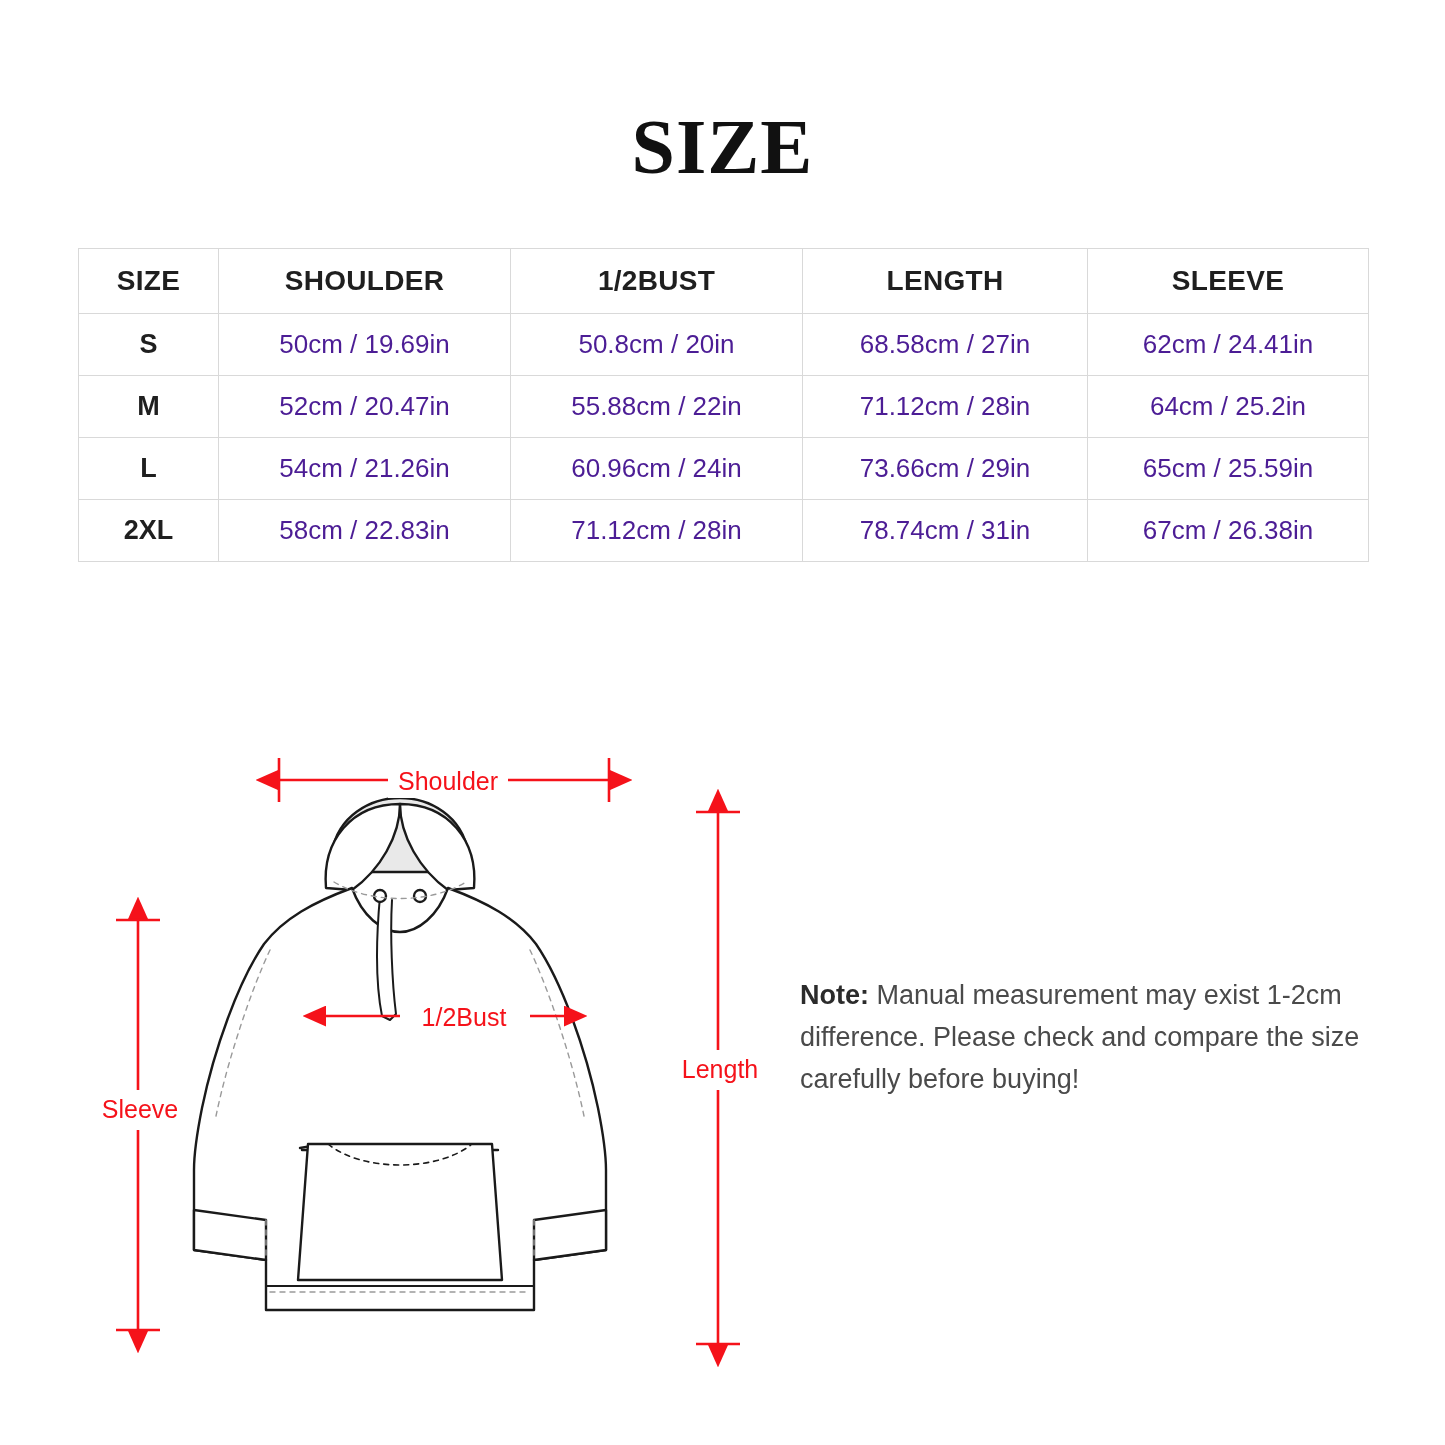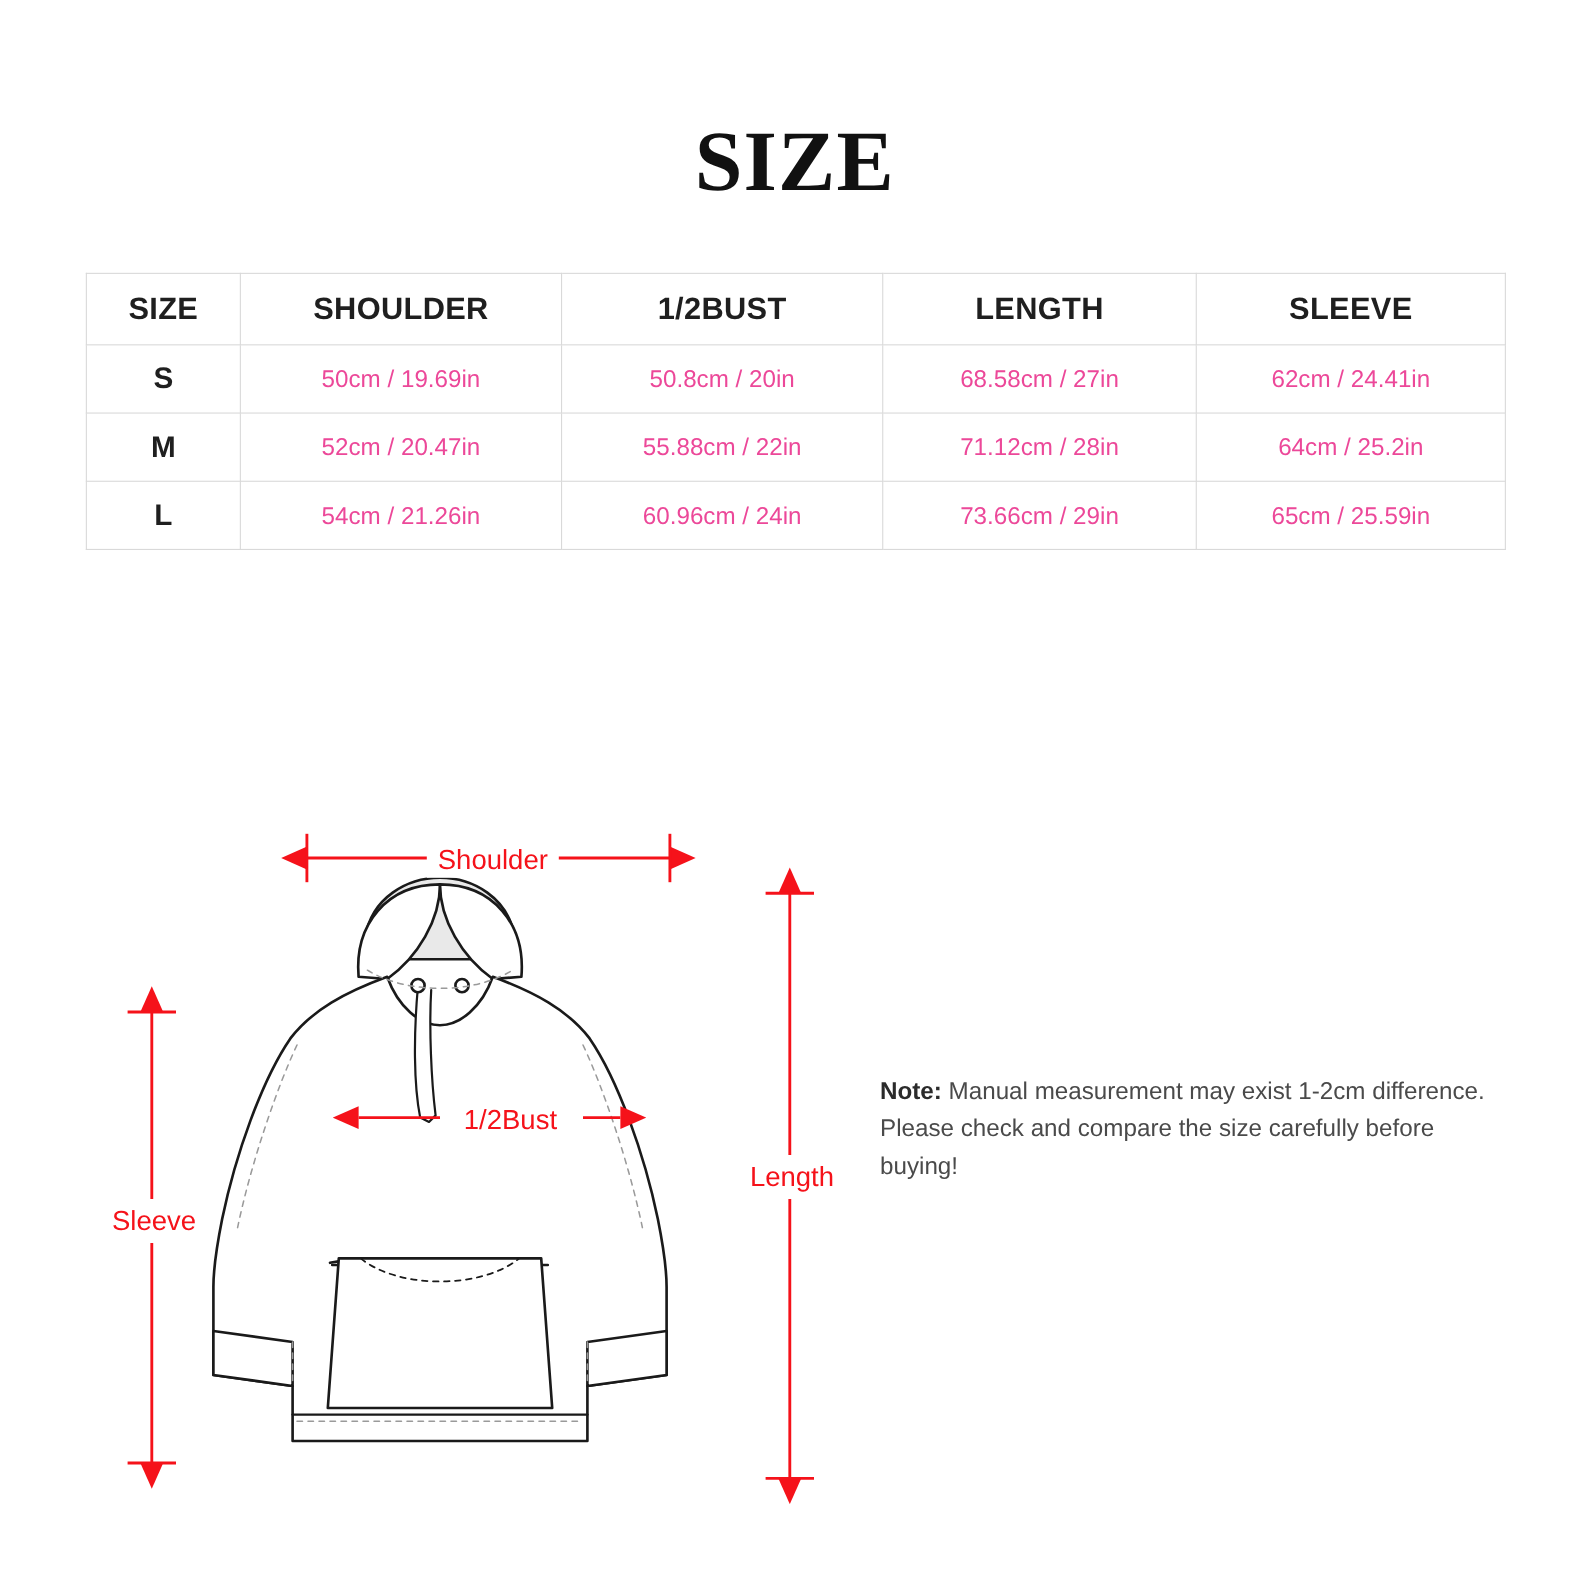--- a/index.html
+++ b/index.html
@@ -48,22 +48,22 @@
   }
   table.size-table th {
     height: 62px;
     font-size: 28px;
     font-weight: 700;
     color: #1f1f1f;
     letter-spacing: 0.3px;
   }
   table.size-table td {
     height: 59px;
-    font-size: 22px;
-    color: #ec4899;
+    font-size: 26px;
+    color: #4c1d95;
   }
   table.size-table td.size-col {
     font-weight: 700;
     font-size: 27px;
     color: #1f1f1f;
   }
   col.c-size   { width: 140px; }
   col.c-sh     { width: 292px; }
   col.c-bust   { width: 292px; }
   col.c-len    { width: 285px; }
@@ -78,21 +78,21 @@
     height: 660px;
   }
   .diagram svg { display: block; }
 
   
   .note {
     position: absolute;
     left: 800px;
     top: 975px;
     width: 580px;
-    font-size: 22px;
+    font-size: 27px;
     line-height: 1.55;
     color: #4a4a4a;
   }
   .note b {
     color: #2b2b2b;
     font-weight: 700;
   }
 </style>
 </head>
 <body>
@@ -132,20 +132,27 @@
         <td>71.12cm / 28in</td>
         <td>64cm / 25.2in</td>
       </tr>
       <tr>
         <td class="size-col">L</td>
         <td>54cm / 21.26in</td>
         <td>60.96cm / 24in</td>
         <td>73.66cm / 29in</td>
         <td>65cm / 25.59in</td>
       </tr>
+      <tr>
+        <td class="size-col">2XL</td>
+        <td>58cm / 22.83in</td>
+        <td>71.12cm / 28in</td>
+        <td>78.74cm / 31in</td>
+        <td>67cm / 26.38in</td>
+      </tr>
     </tbody>
   </table>
 </div>
 
 <div class="diagram">
   <svg width="720" height="660" viewBox="0 0 720 660" xmlns="http://www.w3.org/2000/svg">
     <defs>
       <marker id="arrL" markerWidth="10" markerHeight="10" refX="9" refY="4" orient="auto">
         <path d="M9,0 L0,4 L9,8 z" fill="#f5121a"></path>
       </marker>

